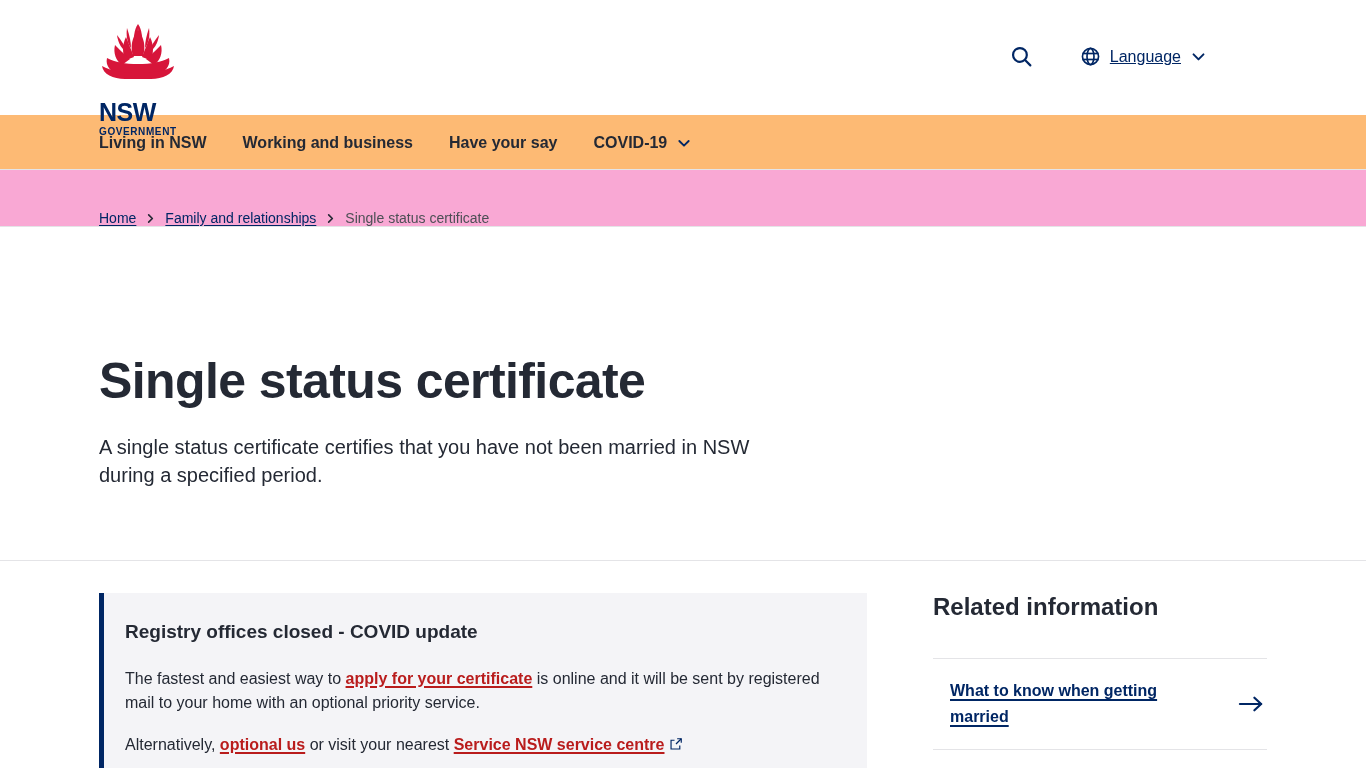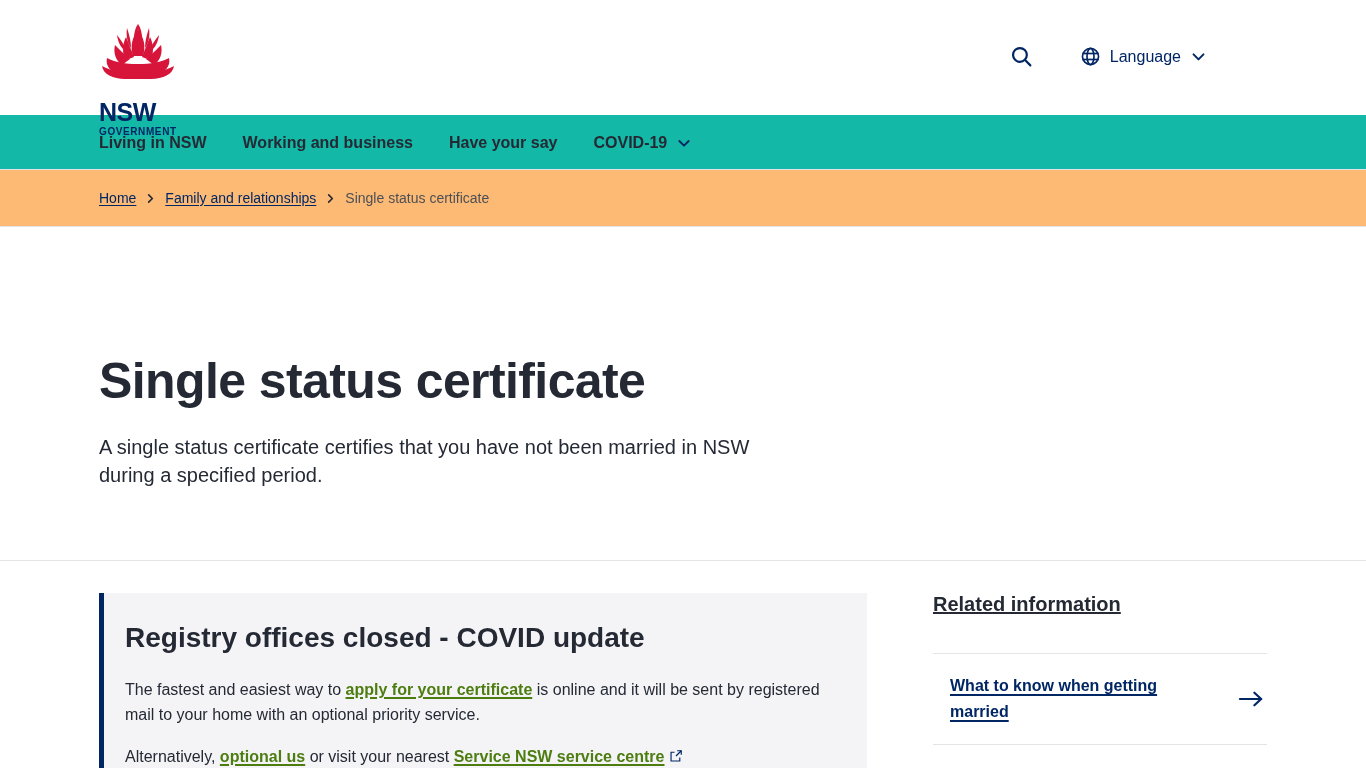--- a/index.html
+++ b/index.html
@@ -70,29 +70,29 @@
     gap: 9px;
     color: #002664;
     font-size: 16px;
     font-weight: 400;
     text-decoration: none;
     cursor: pointer;
     padding: 6px 0;
   }
 
   .tool-search { margin-right: 46px; }
-  .tool-lang   { margin-right: 60px; }
+  .tool-lang   { margin-right: 60px; text-decoration: underline; }
 
   .tool-label { line-height: 1; white-space: nowrap; }
 
   .icon { display: inline-flex; align-items: center; justify-content: center; }
 
   
   .mainnav {
-    background: #14b8a6;
+    background: #fdba74;
     height: 55px;
     border-bottom: 1px solid #e4e4e7;
   }
   .mainnav-inner {
     height: 55px;
     display: flex;
     align-items: center;
     gap: 0;
   }
   .nav-item {
@@ -109,22 +109,22 @@
     height: 55px;
     line-height: 55px;
   }
   .nav-item:last-child { margin-right: 0; gap: 9px; }
 
   
   .breadcrumbs {
     height: 57px;
     border-bottom: 1px solid #e4e4e7;
     display: flex;
-    align-items: center;
-    background: #fdba74;
+    align-items: flex-end;
+    background: #f9a8d4;
   }
   .bc-inner { display: flex; align-items: center; gap: 9px; font-size: 14px; }
   .bc-link {
     color: #002664;
     text-decoration: underline;
     text-underline-offset: 2px;
     cursor: pointer;
     white-space: nowrap;
   }
   .bc-current { color: #4c4f55; white-space: nowrap; }
@@ -173,51 +173,50 @@
   .content-main { width: 768px; }
   .content-side { width: 334px; }
 
   
   .callout {
     background: #f4f4f7;
     border-left: 5px solid #002664;
     padding: 27px 30px 30px 21px;
   }
   .callout h2 {
-    font-size: 28px;
+    font-size: 19px;
     font-weight: bold;
     color: #242934;
     margin-bottom: 22px;
     line-height: 1.3;
   }
   .callout p {
     font-size: 16px;
     line-height: 1.55;
     color: #242934;
     margin-bottom: 17px;
   }
   .callout p:last-child { margin-bottom: 0; }
 
   .inline-link {
-    color: #4d7c0f;
+    color: #b91c1c;
     font-weight: bold;
     text-decoration: underline;
     text-underline-offset: 2px;
     text-decoration-thickness: 1.5px;
     cursor: pointer;
   }
   .ext-icon { margin-left: 5px; vertical-align: -1px; }
 
   
   .related-title {
-    font-size: 20px;
+    font-size: 24px;
     font-weight: bold;
     color: #242934;
     margin-bottom: 37px;
-    text-decoration: underline;
   }
   .related-list { border-top: 1px solid #e4e4e7; }
   .related-item {
     border-bottom: 1px solid #e4e4e7;
     display: flex;
     align-items: center;
     justify-content: space-between;
     gap: 16px;
     padding: 19px 2px 20px 17px;
     cursor: pointer;

